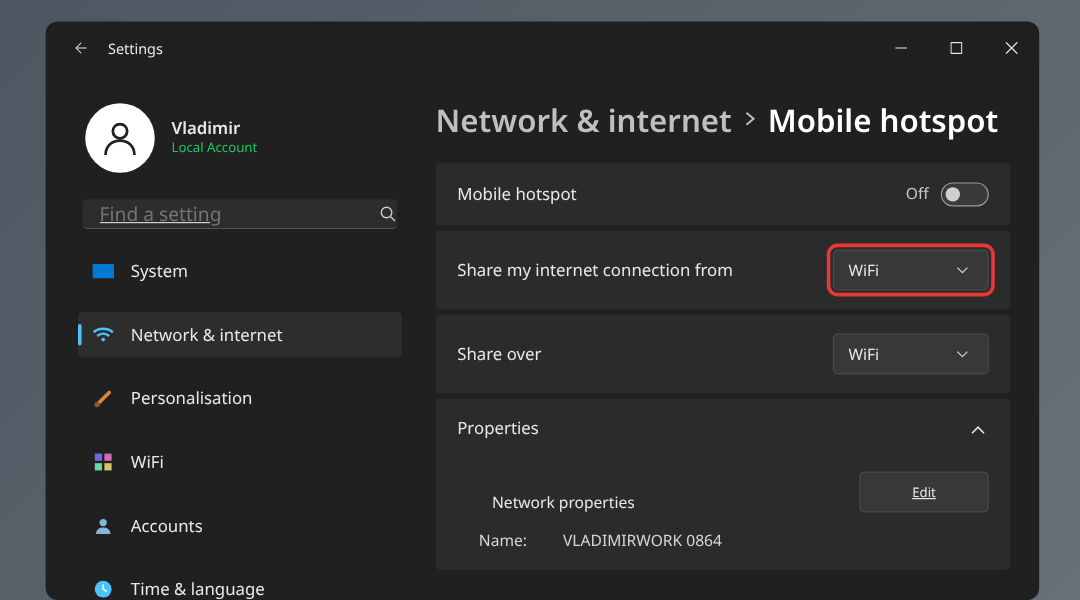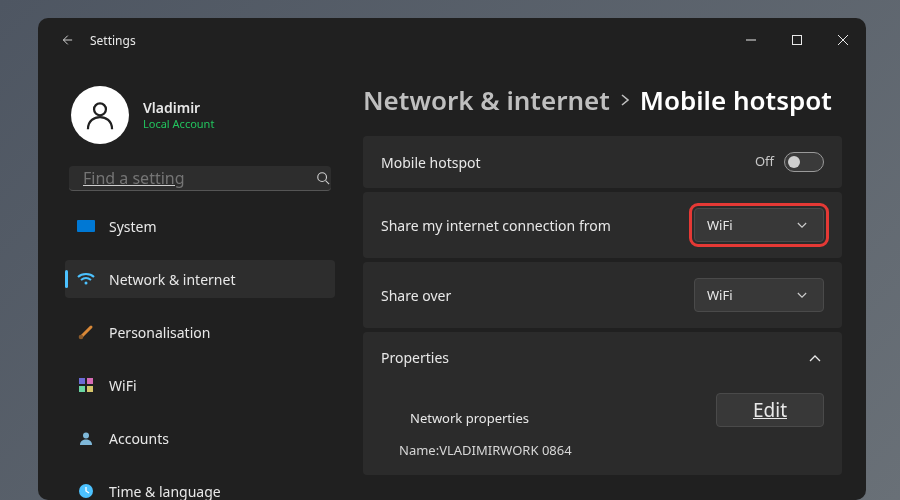--- a/index.html
+++ b/index.html
@@ -82,23 +82,23 @@
   .props-head{
     display:flex;align-items:flex-end;justify-content:space-between;
     padding:16px 18px;
   }
   .chev-up{transform:rotate(180deg);}
   .props-body{padding:0 18px 16px 36px;}
   .props-row{display:flex;align-items:flex-end;justify-content:space-between;margin-top:10px;margin-left:11px;}
   .props-row-label{font-size:13px;}
   .edit-btn{
     width:108px;height:34px;background:#383838;border:1px solid #4a4a4a;
-    border-radius:4px;display:flex;align-items:center;justify-content:center;font-size:19px;text-decoration:underline;
-  }
-  .props-kv{display:flex;font-size:13px;color:#d6d6d6;margin-top:14px;}
+    border-radius:4px;display:flex;align-items:center;justify-content:center;font-size:11px;text-decoration:underline;
+  }
+  .props-kv{display:flex;gap:30px;font-size:13px;color:#d6d6d6;margin-top:14px;}
 </style>
 </head>
 <body>
 
 <div class="outer">
   <div class="window">
     <div class="titlebar">
       <div class="titlebar-left">
         <div class="back-arrow">
           <svg viewBox="0 0 16 16" width="14" height="14">

